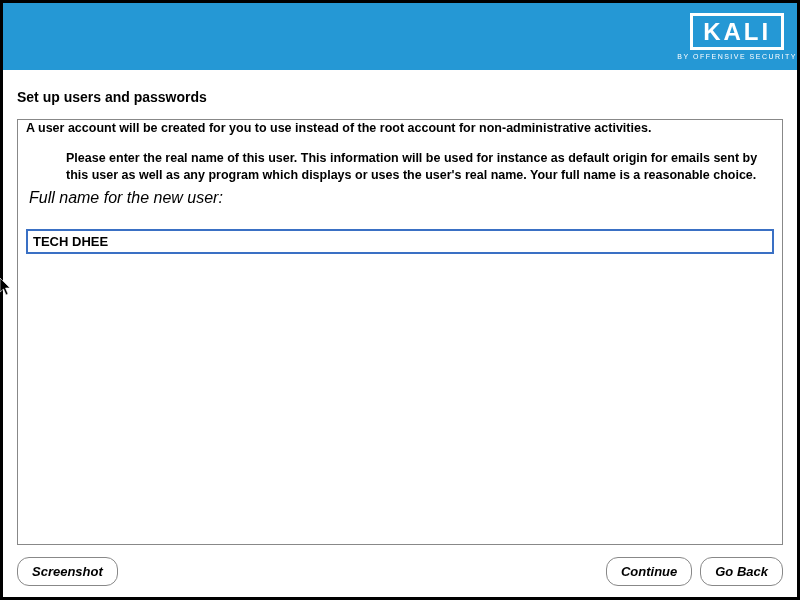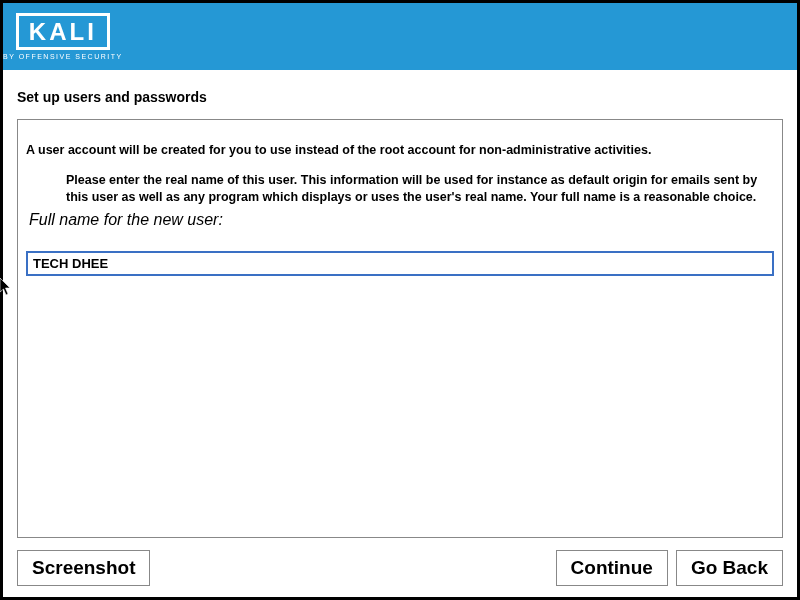--- a/index.html
+++ b/index.html
@@ -19,21 +19,21 @@
       bottom: 3px;
       background: #fff;
       display: flex;
       flex-direction: column;
     }
     .header {
       background: #2598d5;
       height: 67px;
       display: flex;
       align-items: center;
-      justify-content: flex-start;
+      justify-content: flex-end;
     }
     .logo-box {
       text-align: center;
     }
     .logo-frame {
       border: 3px solid #fff;
       display: inline-block;
       padding: 2px 10px 1px 10px;
     }
     .logo-text {
@@ -53,21 +53,21 @@
     .page-title {
       font-size: 14px;
       font-weight: bold;
       padding: 19px 30px 14px 14px;
       color: #000;
     }
     .content-panel {
       margin: 0 14px;
       border: 1px solid #888;
       flex: 1;
-      padding: 22px 8px;
+      padding: 0 8px;
       display: flex;
       flex-direction: column;
     }
     .intro-text {
       font-size: 12.5px;
       font-weight: bold;
       color: #000;
       line-height: 1.3;
     }
     .intro-para2 {
@@ -99,27 +99,28 @@
     }
     .button-bar {
       display: flex;
       padding: 12px 14px 11px 14px;
       gap: 8px;
     }
     .spacer { flex: 1; }
     .btn {
       background: #fff;
       border: 1px solid #888;
-      border-radius: 0;
+      border-radius: 12px;
       padding: 6px 14px;
-      font-size: 19px;
+      font-size: 13px;
       font-weight: bold;
       color: #000;
       cursor: pointer;
       font-family: sans-serif;
+      font-style: italic;
     }
     .cursor {
       position: absolute;
       left: 0px;
       top: 278px;
       width: 12px;
       height: 18px;
       pointer-events: none;
       z-index: 10;
     }

